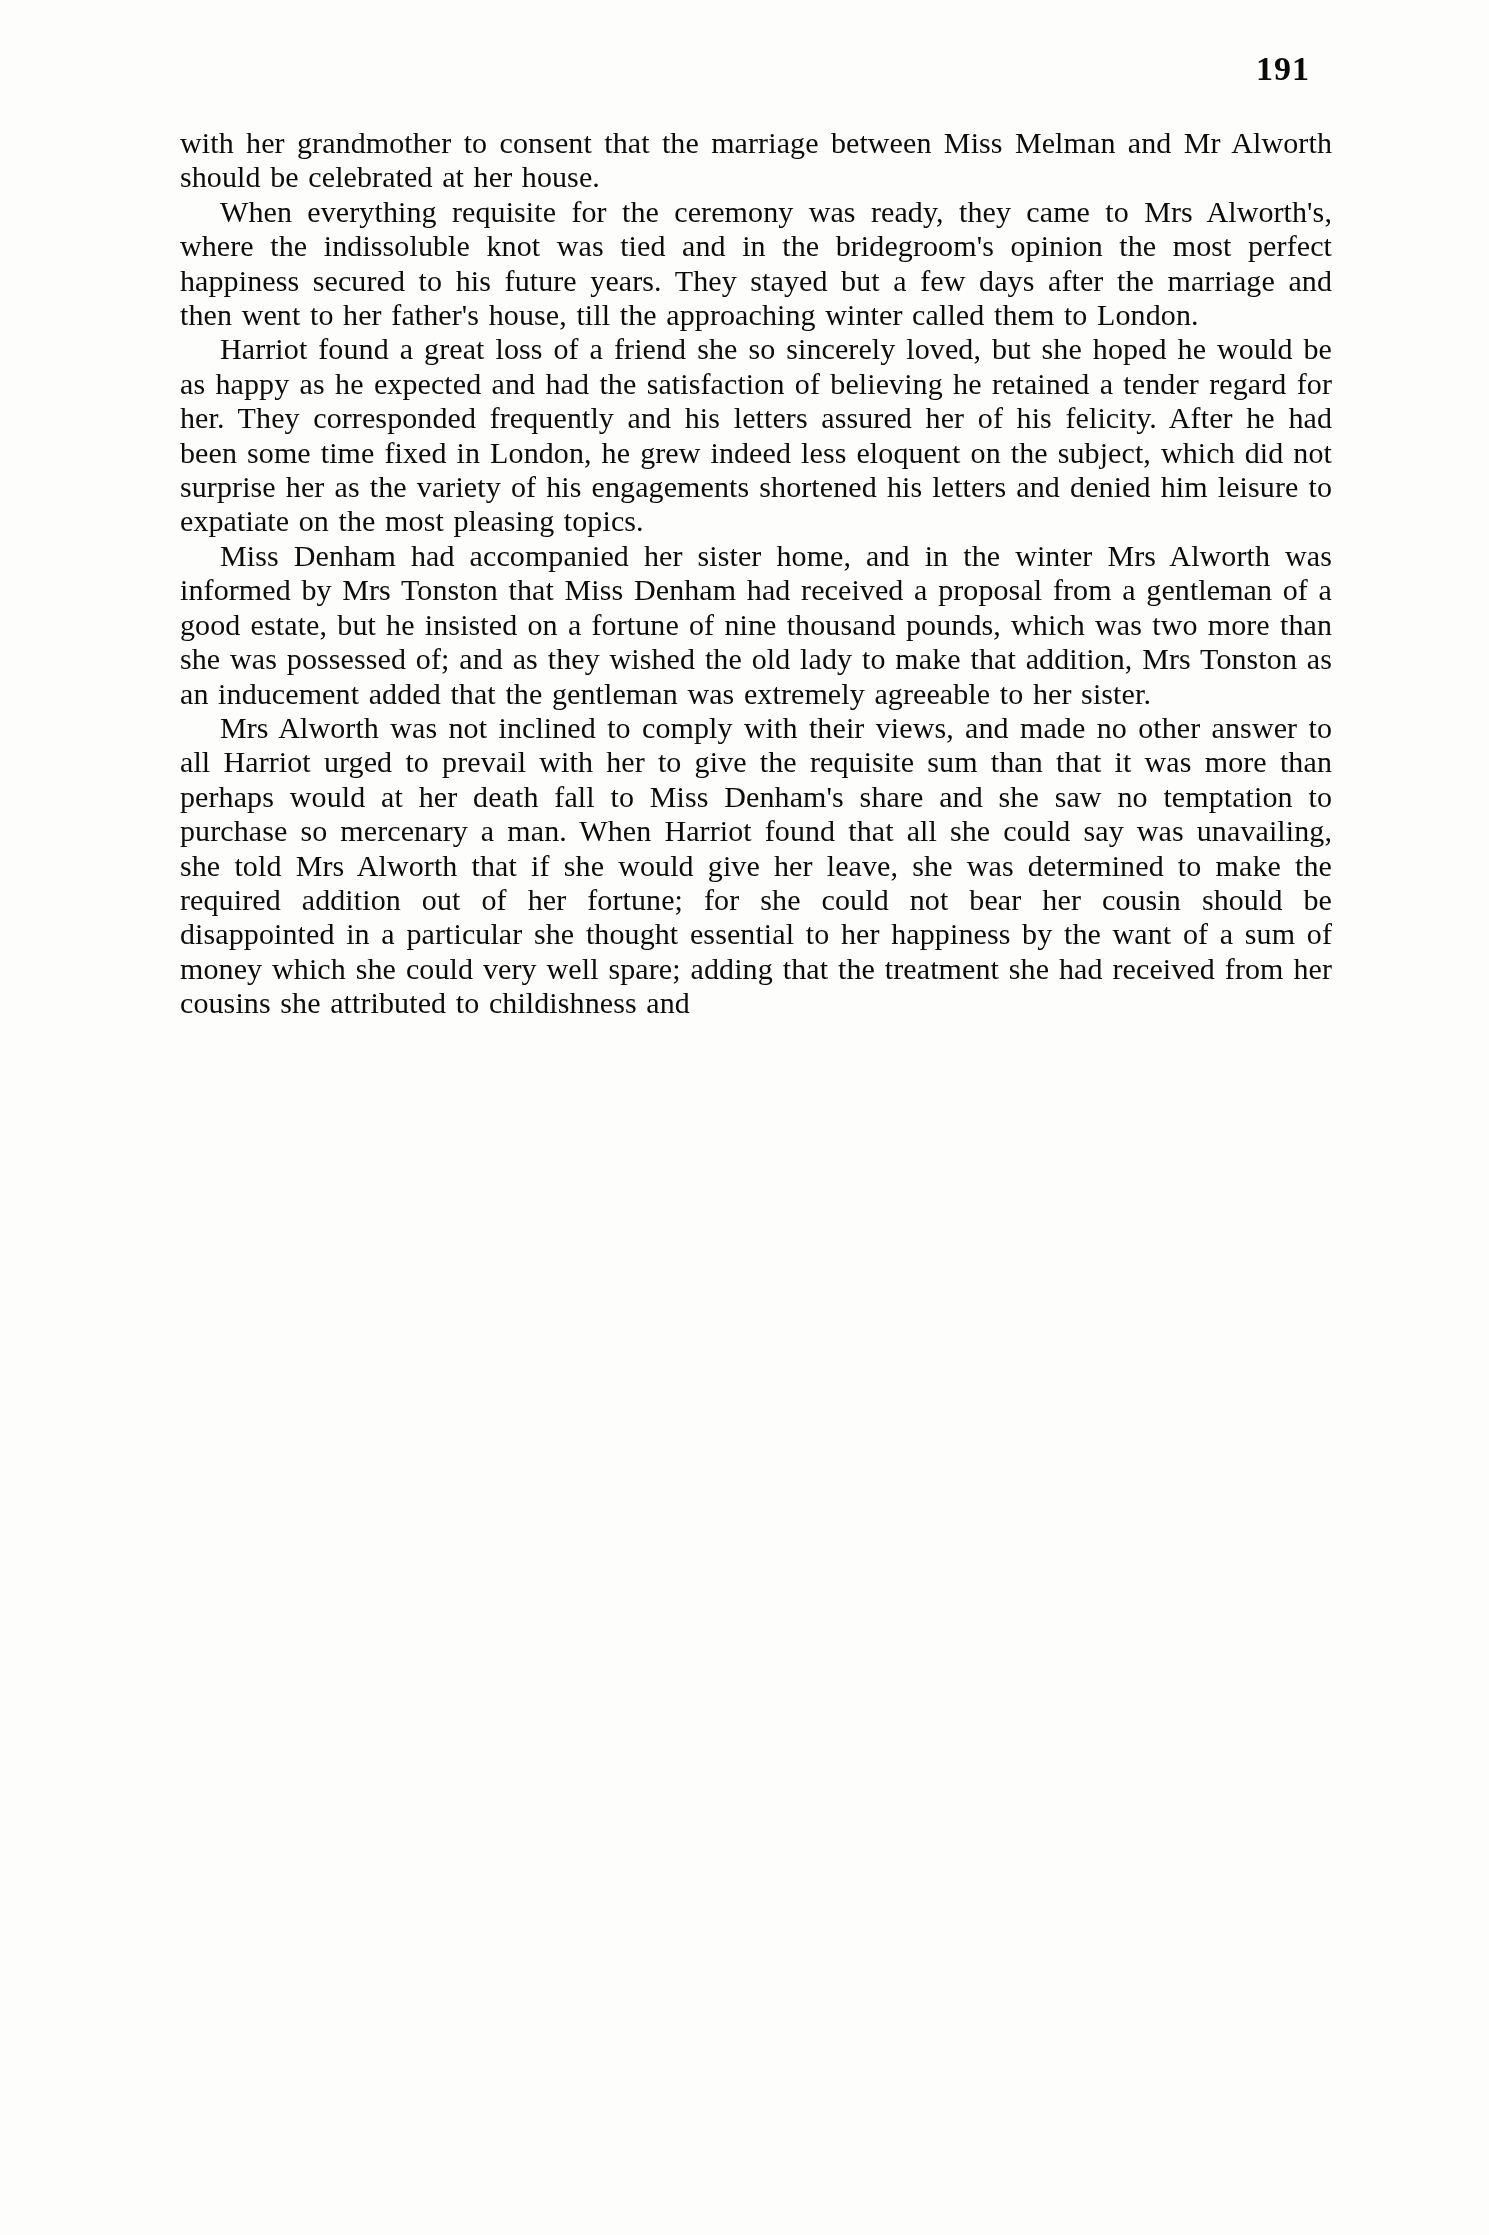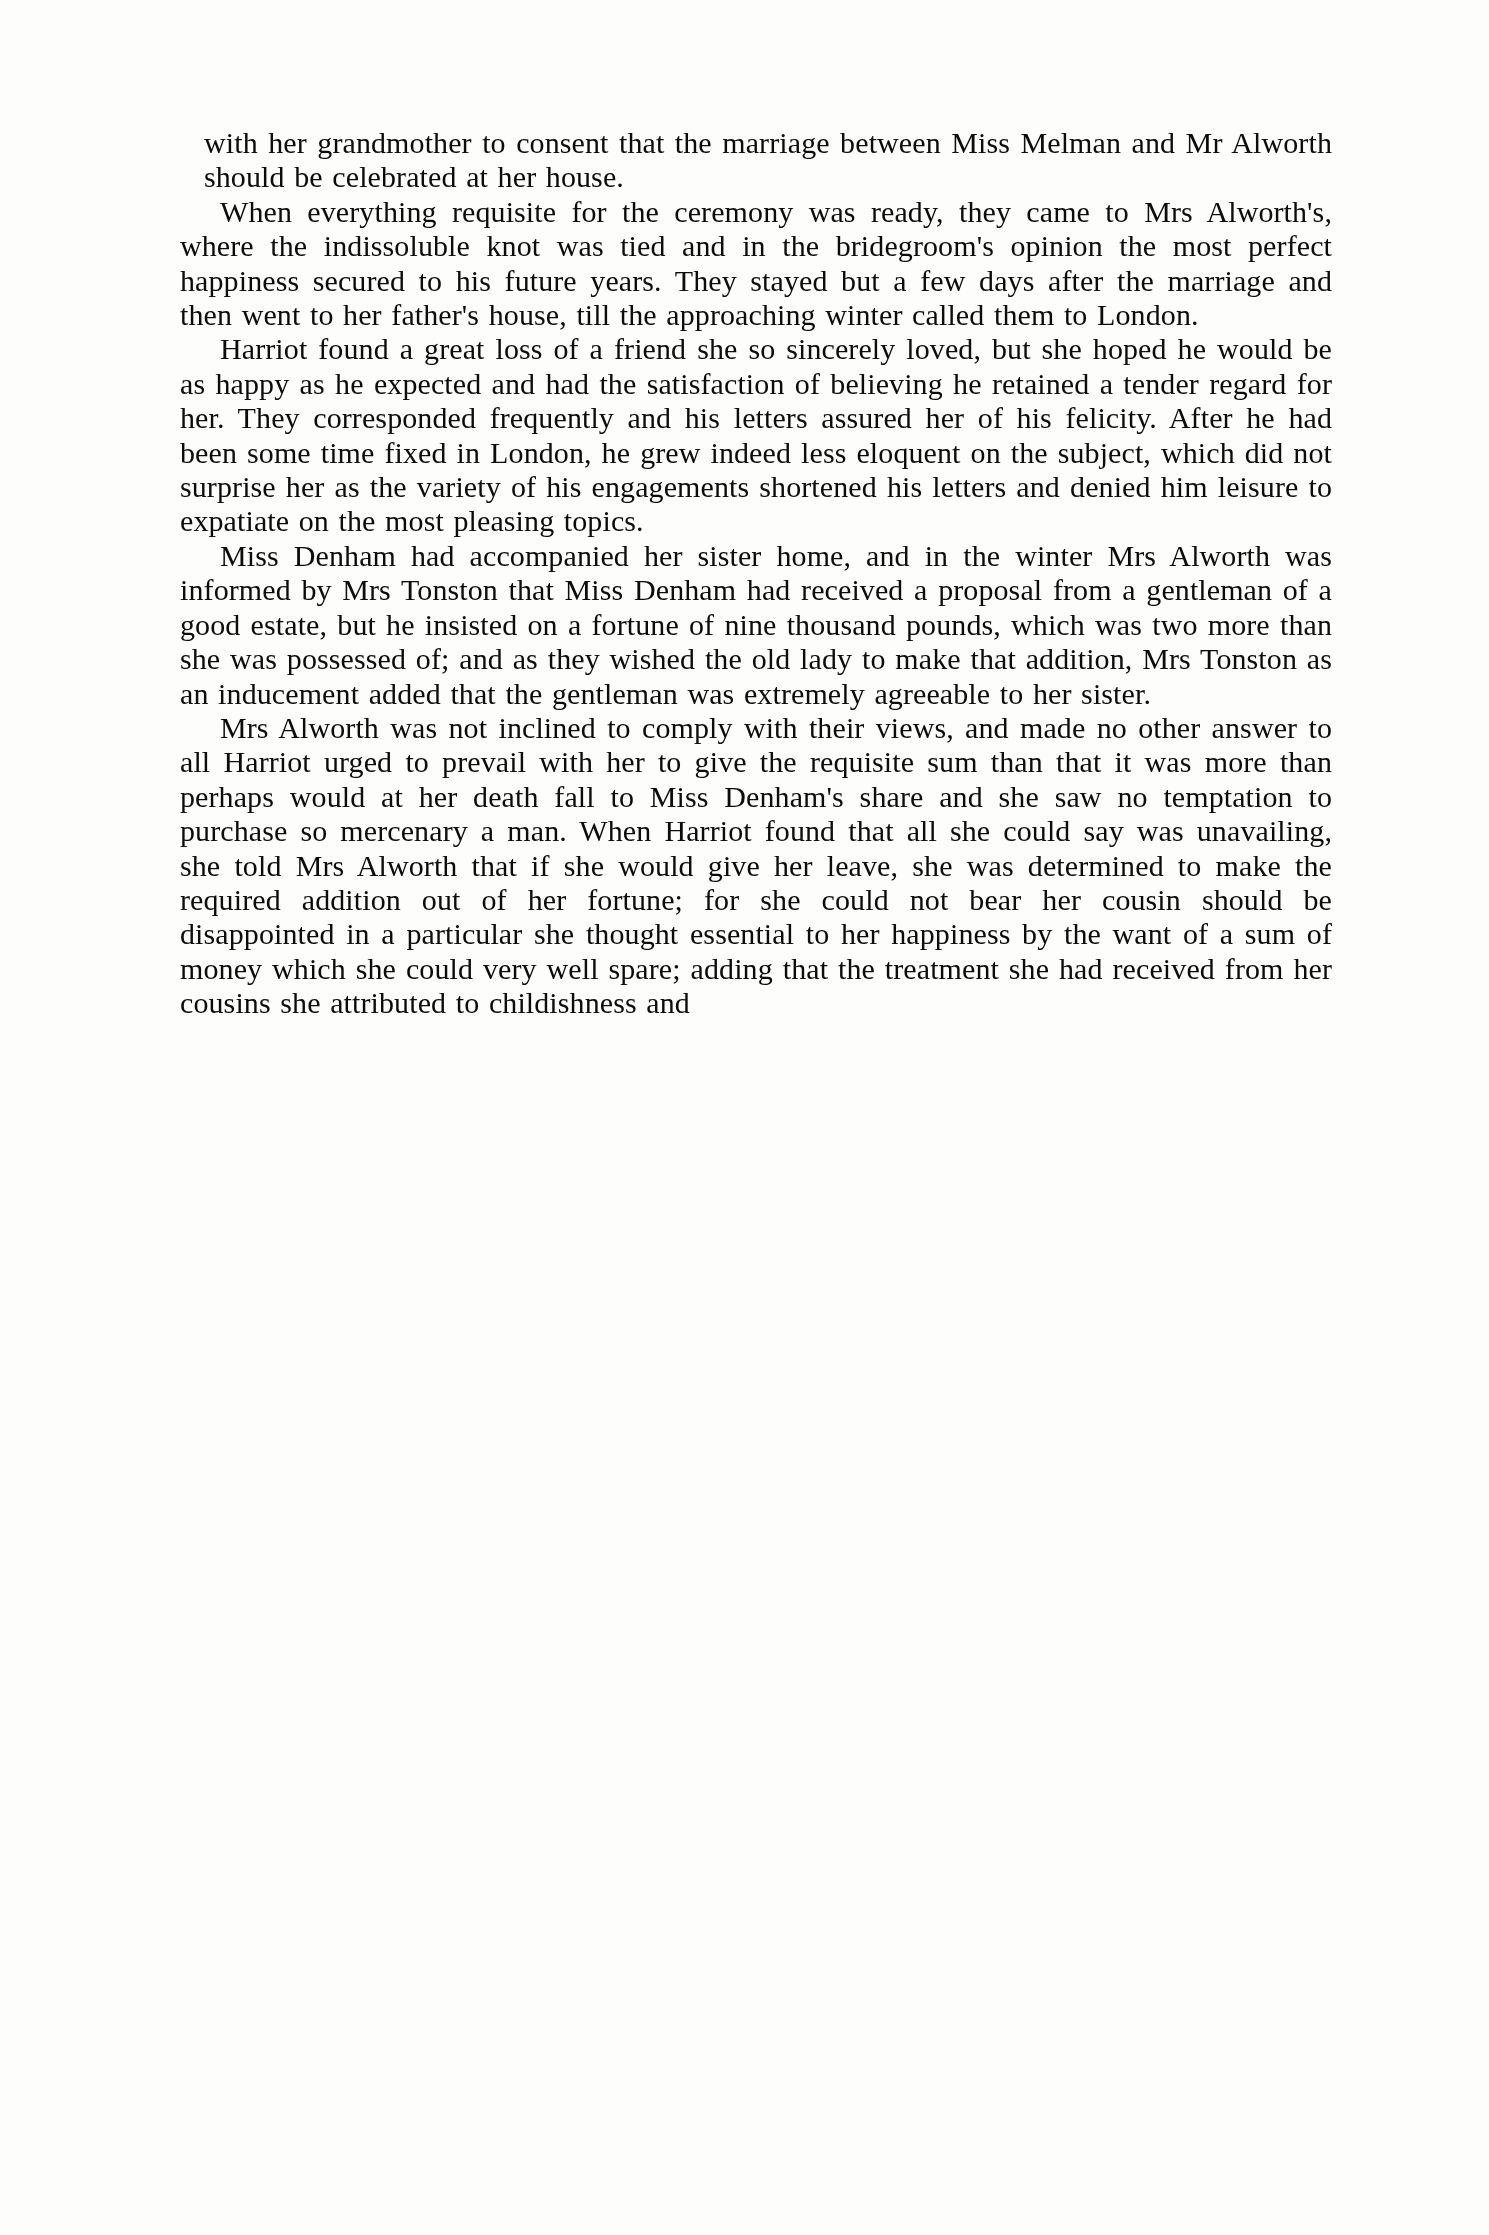--- a/index.html
+++ b/index.html
@@ -39,27 +39,27 @@
     letter-spacing: 0.1px;
     font-weight: 500;
   }
   .para {
     margin: 0;
     padding: 0;
     text-indent: 40px;
   }
   .para.no-indent {
     text-indent: 0;
-    margin-left: 24px;
   }
 </style>
 </head>
 <body>
 
 <div class="page">
+  <div class="page-number">191</div>
 
   <div class="text-block">
     <p class="para no-indent">with her grandmother to consent that the marriage between Miss Melman and Mr Alworth should be celebrated at her house.</p>
     <p class="para">When everything requisite for the ceremony was ready, they came to Mrs Alworth's, where the indissoluble knot was tied and in the bridegroom's opinion the most perfect happiness secured to his future years. They stayed but a few days after the marriage and then went to her father's house, till the approaching winter called them to London.</p>
     <p class="para">Harriot found a great loss of a friend she so sincerely loved, but she hoped he would be as happy as he expected and had the satisfaction of believing he retained a tender regard for her. They corresponded frequently and his letters assured her of his felicity. After he had been some time fixed in London, he grew indeed less eloquent on the subject, which did not surprise her as the variety of his engagements shortened his letters and denied him leisure to expatiate on the most pleasing topics.</p>
     <p class="para">Miss Denham had accompanied her sister home, and in the winter Mrs Alworth was informed by Mrs Tonston that Miss Denham had received a proposal from a gentleman of a good estate, but he insisted on a fortune of nine thousand pounds, which was two more than she was possessed of; and as they wished the old lady to make that addition, Mrs Tonston as an inducement added that the gentleman was extremely agreeable to her sister.</p>
     <p class="para">Mrs Alworth was not inclined to comply with their views, and made no other answer to all Harriot urged to prevail with her to give the requisite sum than that it was more than perhaps would at her death fall to Miss Denham's share and she saw no temptation to purchase so mercenary a man. When Harriot found that all she could say was unavailing, she told Mrs Alworth that if she would give her leave, she was determined to make the required addition out of her fortune; for she could not bear her cousin should be disappointed in a particular she thought essential to her happiness by the want of a sum of money which she could very well spare; adding that the treatment she had received from her cousins she attributed to childishness and</p>
   </div>
 </div>
 

